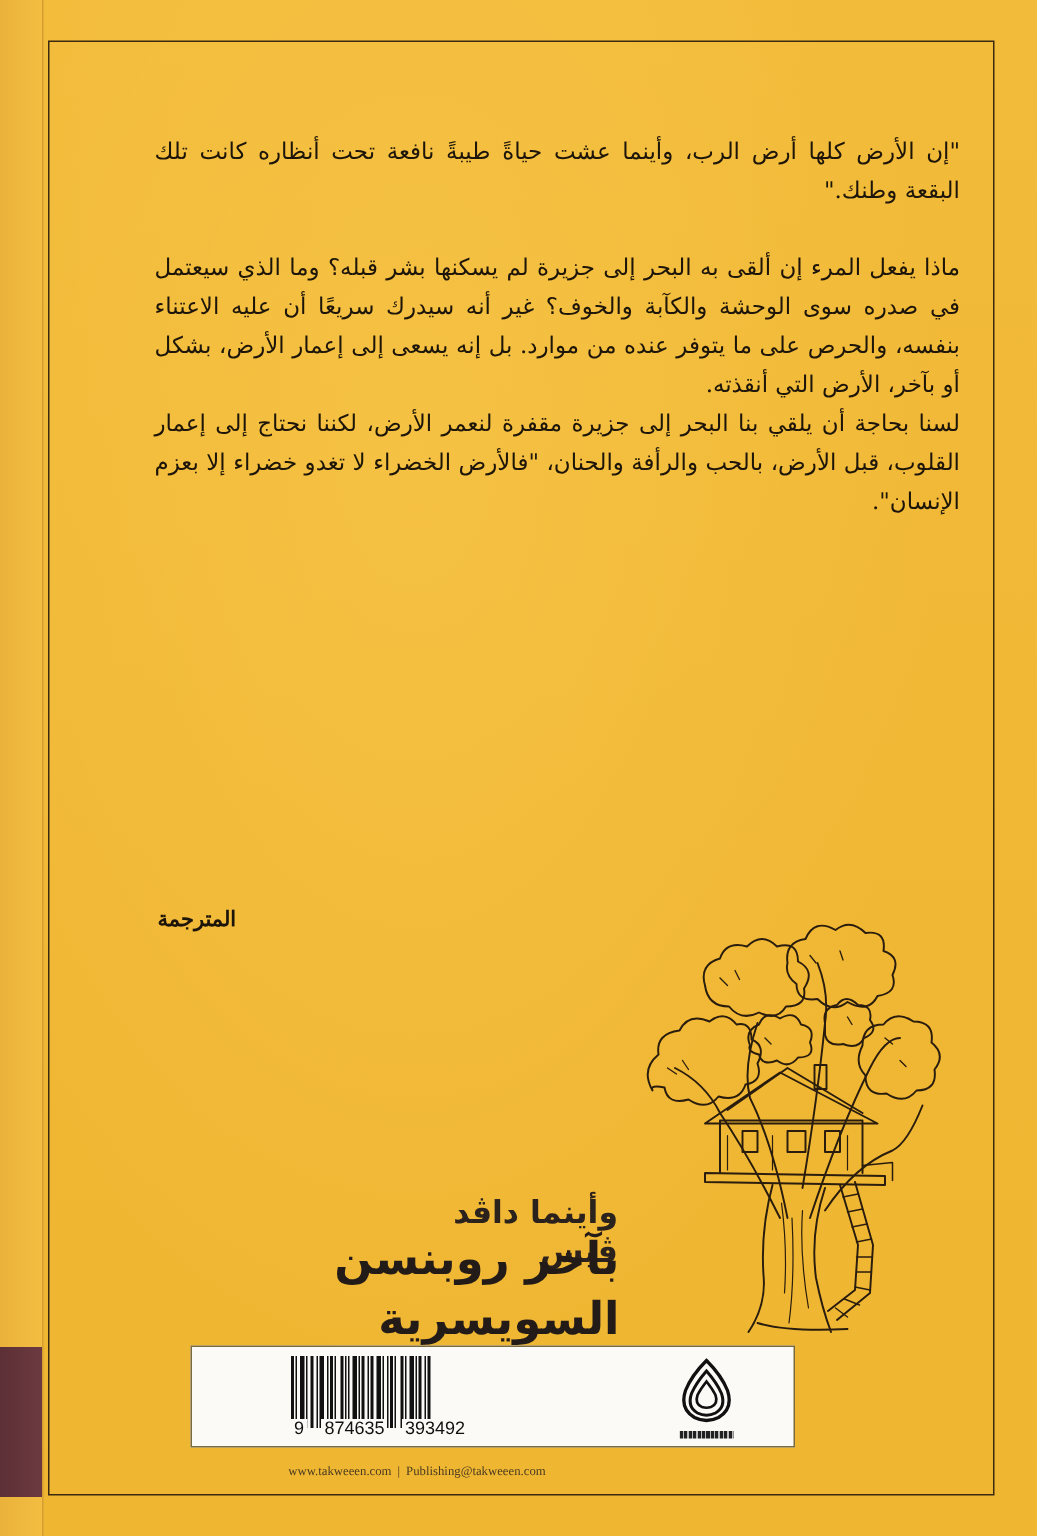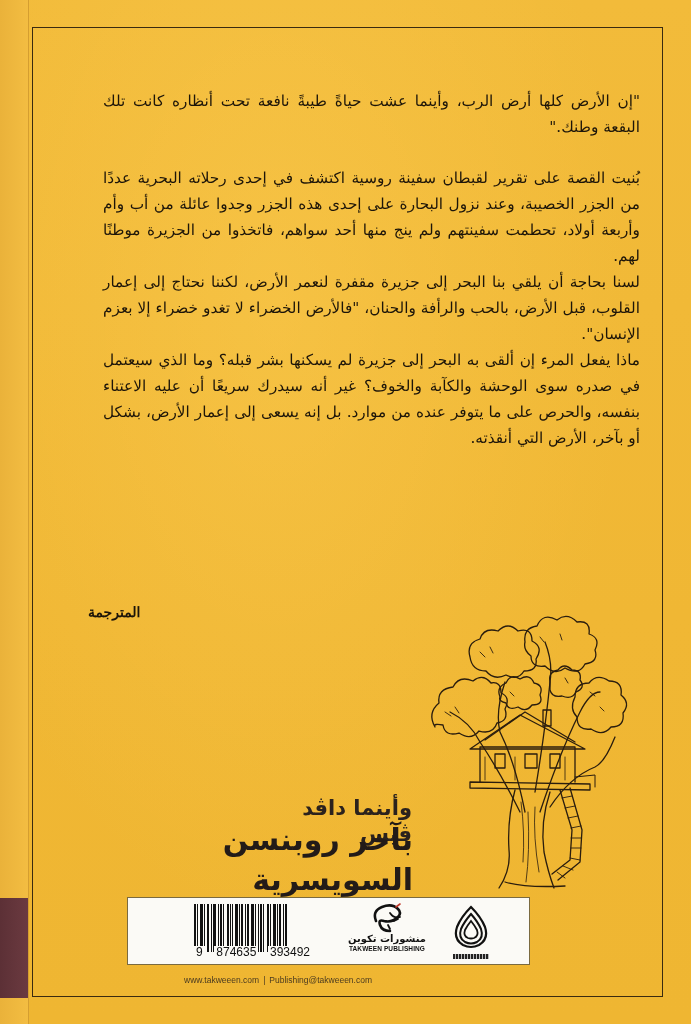--- a/index.html
+++ b/index.html
@@ -28,21 +28,21 @@
       border:1.5px solid #3a2a10; box-sizing:border-box;
     }
     .text-block {
       position:absolute; left:103px; top:88px; width:537px;
       direction:rtl; text-align:justify;
       color:#1d1509; font-size:15.3px; line-height:26px;
     }
     .text-block p { margin:0; text-align-last:right; }
     .gap-lg { height:25px; }
     .signature {
-      position:absolute; left:88px; top:604px; width:60px;
+      position:absolute; left:105px; top:604px; width:60px;
       direction:rtl; text-align:left; color:#1d1509; font-size:14px;
       font-weight:bold;
     }
     .author {
       position:absolute; left:256px; top:795px; width:156px;
       direction:rtl; text-align:right;
       font-family:"DejaVu Sans", sans-serif; font-size:21px; font-weight:bold;
       color:#2b221d; line-height:26px;
     }
     .title {
@@ -83,38 +83,37 @@
       line-height:8px; letter-spacing:0.1px;
     }
     .rafidain-logo {
       position:absolute; left:320px; top:7px; width:46px; height:54px; text-align:center;
     }
     .rafidain-caption {
       width:36px; height:5px; margin:1px auto 0; background:repeating-linear-gradient(90deg,#222 0 2px,#bbb 2px 3px);
     }
     .footer {
       position:absolute; left:0; top:975px; width:556px; text-align:center;
-      font-family:Liberation Sans, sans-serif; font-size:8.5px; color:#4a3a20;
+      font-family:Liberation Serif, serif; font-size:8.5px; color:#4a3a20;
     }
     .footer .sep { margin:0 4px; }
   </style>
 </head>
 <body>
 
 <div class="cover-bg"></div>
 <div class="spine-edge"></div>
 <div class="spine-strip"></div>
 <div class="frame"></div>
 
 <div class="text-block">
   <p>"إن الأرض كلها أرض الرب، وأينما عشت حياةً طيبةً نافعة تحت أنظاره كانت تلك البقعة وطنك."</p>
   <div class="gap-lg"></div>
-  <p>بُنيت القصة على تقرير لقبطان سفينة روسية اكتشف في إحدى رحلاته البحرية عددًا من الجزر الخصيبة، وعند نزول البحارة على إحدى هذه الجزر وجدوا عائلة من أب وأم وأربعة أولاد، تحطمت سفينتهم ولم ينج منها أحد سواهم، فاتخذوا من الجزيرة موطنًا لهم.</p>
+  <p>ماذا يفعل المرء إن ألقى به البحر إلى جزيرة لم يسكنها بشر قبله؟ وما الذي سيعتمل في صدره سوى الوحشة والكآبة والخوف؟ غير أنه سيدرك سريعًا أن عليه الاعتناء بنفسه، والحرص على ما يتوفر عنده من موارد. بل إنه يسعى إلى إعمار الأرض، بشكل أو بآخر، الأرض التي أنقذته.</p>
   <p>لسنا بحاجة أن يلقي بنا البحر إلى جزيرة مقفرة لنعمر الأرض، لكننا نحتاج إلى إعمار القلوب، قبل الأرض، بالحب والرأفة والحنان، "فالأرض الخضراء لا تغدو خضراء إلا بعزم الإنسان".</p>
-  <p>ماذا يفعل المرء إن ألقى به البحر إلى جزيرة لم يسكنها بشر قبله؟ وما الذي سيعتمل في صدره سوى الوحشة والكآبة والخوف؟ غير أنه سيدرك سريعًا أن عليه الاعتناء بنفسه، والحرص على ما يتوفر عنده من موارد. بل إنه يسعى إلى إعمار الأرض، بشكل أو بآخر، الأرض التي أنقذته.</p>
 </div>
 
 <div class="signature">المترجمة</div>
 
 <div class="author">وأينما داڤد ڤيس</div>
 <div class="title">بآخر روبنسن السويسرية</div>
 
 <svg class="tree" viewBox="0 0 210 278" fill="none" stroke="#2a1d0e" stroke-width="1.3" stroke-linecap="round" stroke-linejoin="round">
 
   <path d="M10 115 q-8 -14 4 -24 q-2 -14 14 -16 q6 -12 20 -6 q10 -8 18 2 q10 -2 10 10 q10 4 4 16 q4 12 -8 14 q-4 12 -18 8 q-8 10 -20 2 q-14 4 -16 -8 q-10 -2 -8 2z"></path>
@@ -187,29 +186,20 @@
       <div class="bar" style="width:1px;margin-right:1px"></div>
         <div class="bar" style="width:2px;margin-right:0"></div>
     </div>
     <div class="barcode-digits">
       <span>9</span>
       <span>874635</span>
       <span>393492</span>
     </div>
   </div>
 
-  <div class="pub-logo">
-    <svg width="34" height="30" viewBox="0 0 34 30">
-      <path d="M6 18 q-4 -10 6 -14 q10 -4 16 2 q4 4 0 8 q-6 6 -14 4 q-6 -2 -4 4 q2 6 10 6" fill="none" stroke="#111" stroke-width="2.6" stroke-linecap="round"></path>
-      <path d="M20 10 q4 6 10 4 M24 18 l4 -2 M18 22 l2 4" stroke="#111" stroke-width="1.8" fill="none" stroke-linecap="round"></path>
-      <path d="M26 4 l4 -3" stroke="#c0392b" stroke-width="1.6" stroke-linecap="round"></path>
-    </svg>
-    <div class="pub-ar">منشورات تكوين</div>
-    <div class="pub-en">TAKWEEN PUBLISHING</div>
-  </div>
 
   <div class="rafidain-logo">
     <svg width="40" height="44" viewBox="0 0 40 44">
       <path d="M20 2 q10 10 14 20 q4 12 -6 18 q-8 4 -16 0 q-10 -6 -6 -18 q4 -10 14 -20z" fill="none" stroke="#111" stroke-width="2.2"></path>
       <path d="M20 9 q7 8 10 15 q3 9 -4 13 q-6 3 -12 0 q-7 -4 -4 -13 q3 -7 10 -15z" fill="none" stroke="#111" stroke-width="2"></path>
       <path d="M20 16 q4 5 6 9 q2 6 -3 8 q-3 1 -6 0 q-5 -2 -3 -8 q2 -4 6 -9z" fill="none" stroke="#111" stroke-width="1.8"></path>
     </svg>
     <div class="rafidain-caption"></div>
   </div>
 </div>

